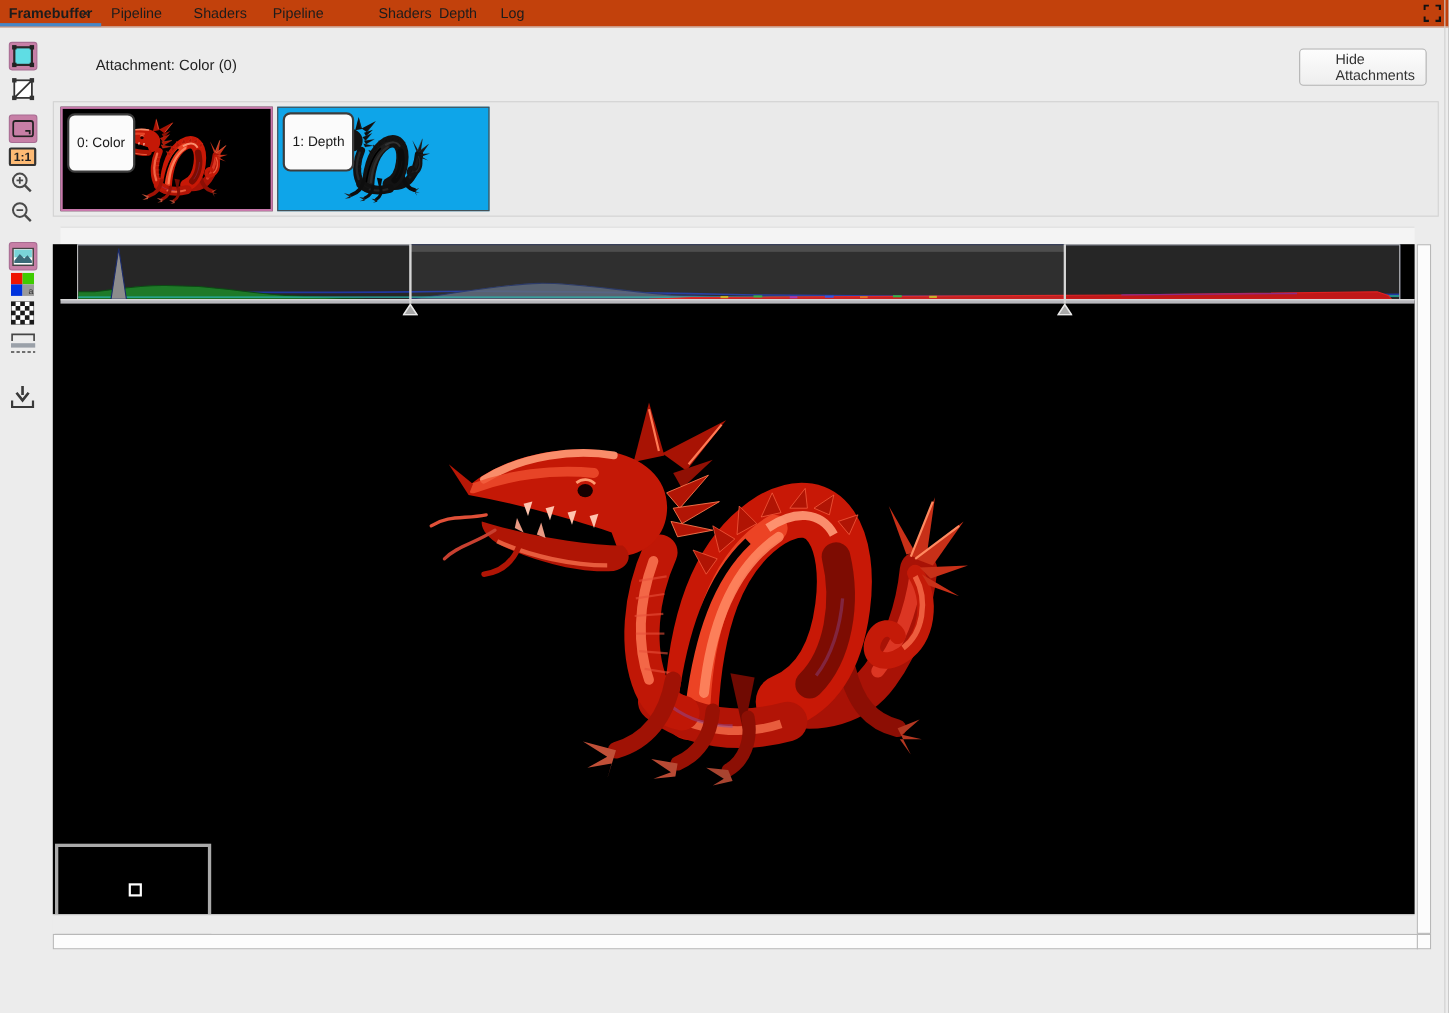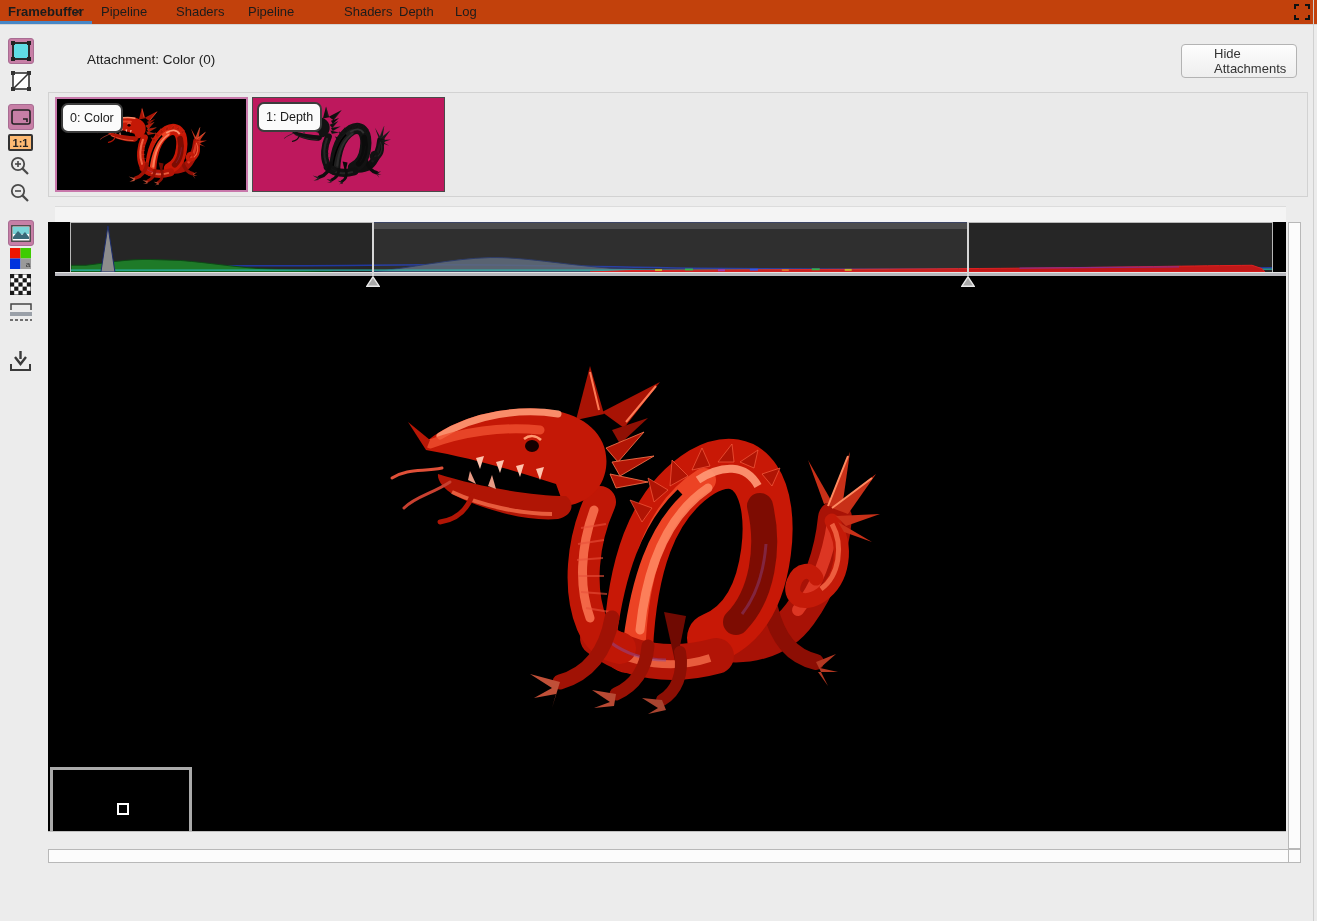--- a/index.html
+++ b/index.html
@@ -25,22 +25,22 @@
   
   .attach-label{left:59px;top:52px;font-size:13.5px;color:#222;margin-left:28px;}
   .btn{left:1181px;top:44px;width:116px;height:34px;border:1px solid #b3b3b3;border-radius:4px;
        background:linear-gradient(#fdfdfd,#eeeeee);font-size:13px;color:#333;
        display:flex;align-items:center;justify-content:center;box-sizing:border-box;padding-left:32px;}
 
   
   .thumbstrip{left:48px;top:92px;width:1260px;height:105px;background:#eaeaea;border:1px solid #d2d2d2;box-sizing:border-box;}
   .thumb{position:absolute;top:4px;height:95px;box-sizing:border-box;}
   .thumb1{left:6px;width:193px;border:2px solid #c878ab;background:#000;}
-  .thumb2{left:203px;width:193px;border:1px solid #4a4a4a;background:#be185d;}
-  .badge{position:absolute;left:4px;top:4px;padding:6px 7px;background:#fbfbfb;border:2px solid #3c3c3c;
+  .thumb2{left:203px;width:193px;border:1px solid #4a4a4a;background:#0ea5e9;}
+  .badge{position:absolute;left:4px;top:4px;padding:18px 7px;background:#fbfbfb;border:2px solid #3c3c3c;
          border-radius:7px;font-size:12.5px;color:#1a1a1a;white-space:nowrap;}
 
   
   .rangebg{left:55px;top:206px;width:1231px;height:16px;background:#f4f4f4;border-top:1px solid #dcdcdc;box-sizing:border-box;}
   .viewport{left:48px;top:222px;width:1238px;height:609px;background:#000;}
   .histo{left:70px;top:222px;width:1203px;height:51px;background:#262626;border:1px solid #3c4564;box-sizing:border-box;}
   .rbox{border:1px solid #b8b8b8;box-sizing:border-box;background:transparent;}
   .baseline{left:55px;top:272px;width:1231px;height:4px;background:#b8b8bd;border-top:1px solid #e4e4e4;box-sizing:border-box;}
   .handleline{top:222px;width:2px;height:54px;background:#d6d6d6;}
   .lowerstrip{left:48px;top:831px;width:1238px;height:18px;background:#ececec;border-top:1px solid #bfbfbf;box-sizing:border-box;}

